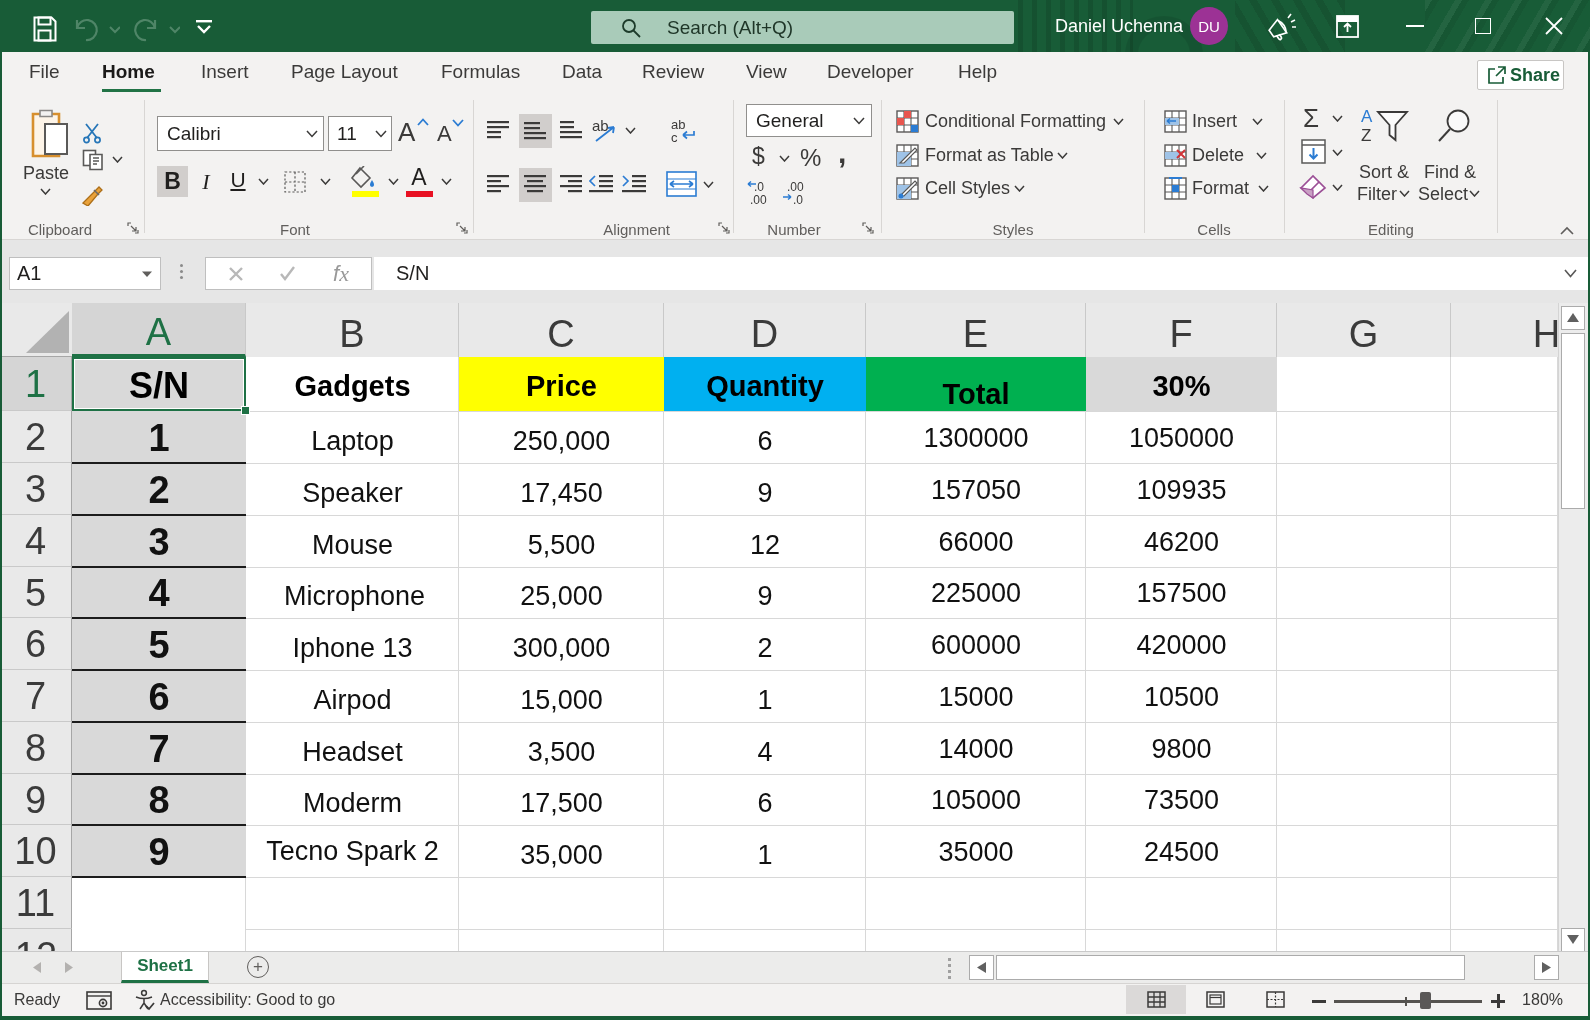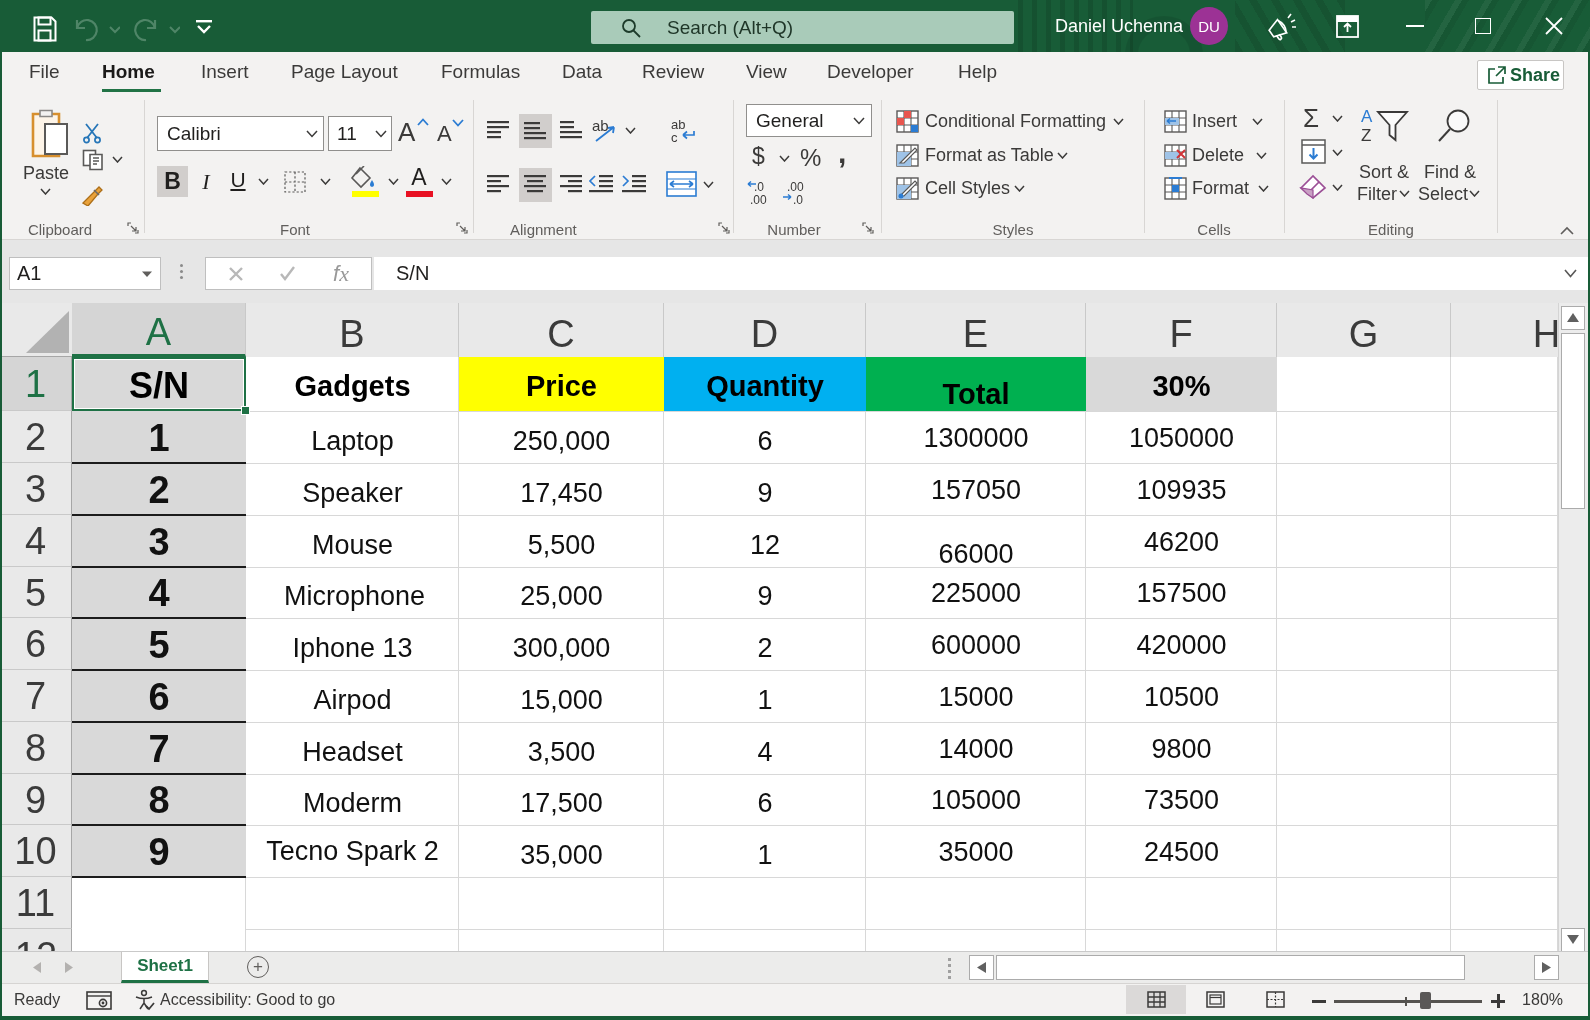--- a/index.html
+++ b/index.html
@@ -79,21 +79,21 @@
 <div class="ab" style="left:0;top:95px;width:1590px;height:145px;background:#f3f2f1;border-bottom:1px solid #d8d6d4;"></div>
 <div class="ab" style="left:144px;top:100px;width:1px;height:133px;background:#d8d6d4;"></div>
 <div class="ab" style="left:473px;top:100px;width:1px;height:133px;background:#d8d6d4;"></div>
 <div class="ab" style="left:733px;top:100px;width:1px;height:133px;background:#d8d6d4;"></div>
 <div class="ab" style="left:881px;top:100px;width:1px;height:133px;background:#d8d6d4;"></div>
 <div class="ab" style="left:1144px;top:100px;width:1px;height:133px;background:#d8d6d4;"></div>
 <div class="ab" style="left:1284px;top:100px;width:1px;height:133px;background:#d8d6d4;"></div>
 <div class="ab" style="left:1497px;top:100px;width:1px;height:133px;background:#d8d6d4;"></div>
 <div class="ab" style="left:-20px;top:221px;width:160px;text-align:center;font-size:15px;color:#605e5c;">Clipboard</div>
 <div class="ab" style="left:215px;top:221px;width:160px;text-align:center;font-size:15px;color:#605e5c;">Font</div>
-<div class="ab" style="left:510px;top:221px;width:160px;text-align:left;font-size:15px;color:#605e5c;">Alignment</div>
+<div class="ab" style="left:510px;top:221px;width:160px;text-align:right;font-size:15px;color:#605e5c;">Alignment</div>
 <div class="ab" style="left:714px;top:221px;width:160px;text-align:center;font-size:15px;color:#605e5c;">Number</div>
 <div class="ab" style="left:933px;top:221px;width:160px;text-align:center;font-size:15px;color:#605e5c;">Styles</div>
 <div class="ab" style="left:1134px;top:221px;width:160px;text-align:center;font-size:15px;color:#605e5c;">Cells</div>
 <div class="ab" style="left:1311px;top:221px;width:160px;text-align:center;font-size:15px;color:#605e5c;">Editing</div>
 <svg class="ab" style="left:127px;top:222px" width="12" height="12" viewBox="0 0 12 12">
 <path d="M1 4 V1 H4 M8 11 H11 V8 M4 4 l5 5 M9 5 v4 h-4" fill="none" stroke="#605e5c" stroke-width="1.2"></path>
   </svg>
 <svg class="ab" style="left:456px;top:222px" width="12" height="12" viewBox="0 0 12 12">
 <path d="M1 4 V1 H4 M8 11 H11 V8 M4 4 l5 5 M9 5 v4 h-4" fill="none" stroke="#605e5c" stroke-width="1.2"></path>
   </svg>
@@ -477,21 +477,21 @@
 <div class="ab ct" style="left:72px;top:463px;width:174px;height:52px;font-size:38px;font-weight:bold;color:#111111;padding-top:2px;">2</div>
 <div class="ab ct" style="left:246px;top:463px;width:213px;height:52px;font-size:27px;color:#111111;padding-top:8px;">Speaker</div>
 <div class="ab ct" style="left:459px;top:463px;width:205px;height:52px;font-size:27px;color:#111111;padding-top:8px;">17,450</div>
 <div class="ab ct" style="left:664px;top:463px;width:202px;height:52px;font-size:27px;color:#111111;padding-top:8px;">9</div>
 <div class="ab ct" style="left:866px;top:463px;width:220px;height:52px;font-size:27px;color:#111111;padding-top:2px;">157050</div>
 <div class="ab ct" style="left:1086px;top:463px;width:191px;height:52px;font-size:27px;color:#111111;padding-top:2px;">109935</div>
 <div class="ab ct" style="left:72px;top:515px;width:174px;height:52px;font-size:38px;font-weight:bold;color:#111111;padding-top:2px;">3</div>
 <div class="ab ct" style="left:246px;top:515px;width:213px;height:52px;font-size:27px;color:#111111;padding-top:8px;">Mouse</div>
 <div class="ab ct" style="left:459px;top:515px;width:205px;height:52px;font-size:27px;color:#111111;padding-top:8px;">5,500</div>
 <div class="ab ct" style="left:664px;top:515px;width:202px;height:52px;font-size:27px;color:#111111;padding-top:8px;">12</div>
-<div class="ab ct" style="left:866px;top:515px;width:220px;height:52px;font-size:27px;color:#111111;padding-top:2px;margin-top:12px;">66000</div>
+<div class="ab ct" style="left:866px;top:515px;width:220px;height:52px;font-size:27px;color:#111111;padding-top:2px;">66000</div>
 <div class="ab ct" style="left:1086px;top:515px;width:191px;height:52px;font-size:27px;color:#111111;padding-top:2px;">46200</div>
 <div class="ab ct" style="left:72px;top:567px;width:174px;height:51px;font-size:38px;font-weight:bold;color:#111111;padding-top:2px;">4</div>
 <div class="ab ct" style="left:264px;top:567px;width:181px;height:51px;font-size:27px;color:#111111;padding-top:8px;">Microphone</div>
 <div class="ab ct" style="left:459px;top:567px;width:205px;height:51px;font-size:27px;color:#111111;padding-top:8px;">25,000</div>
 <div class="ab ct" style="left:664px;top:567px;width:202px;height:51px;font-size:27px;color:#111111;padding-top:8px;">9</div>
 <div class="ab ct" style="left:866px;top:567px;width:220px;height:51px;font-size:27px;color:#111111;padding-top:2px;">225000</div>
 <div class="ab ct" style="left:1086px;top:567px;width:191px;height:51px;font-size:27px;color:#111111;padding-top:2px;">157500</div>
 <div class="ab ct" style="left:72px;top:618px;width:174px;height:52px;font-size:38px;font-weight:bold;color:#111111;padding-top:2px;">5</div>
 <div class="ab ct" style="left:246px;top:618px;width:213px;height:52px;font-size:27px;color:#111111;padding-top:8px;">Iphone 13</div>
 <div class="ab ct" style="left:459px;top:618px;width:205px;height:52px;font-size:27px;color:#111111;padding-top:8px;">300,000</div>

